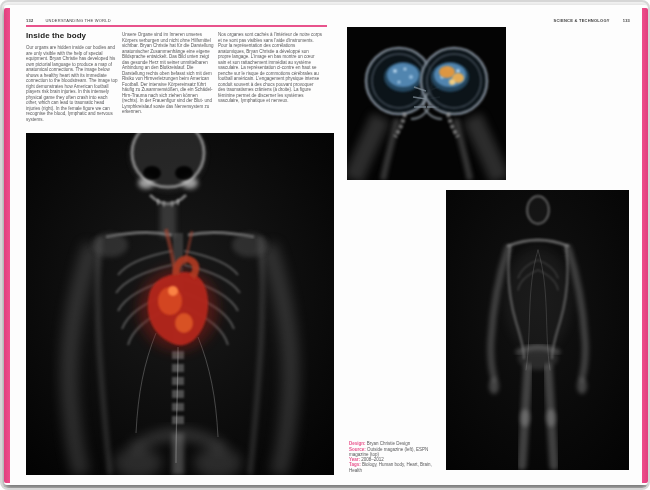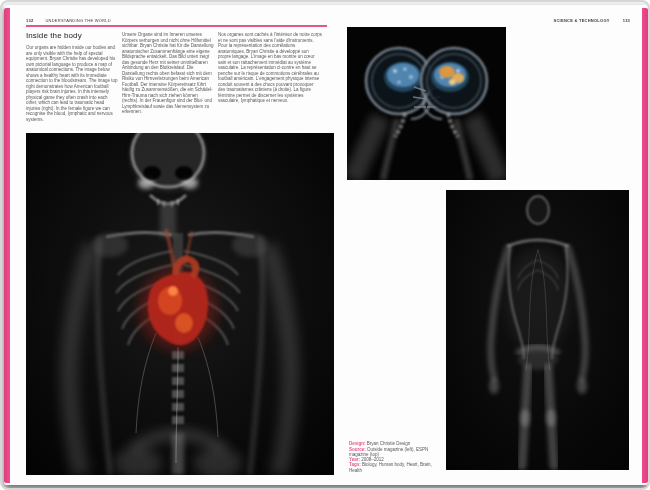--- a/index.html
+++ b/index.html
@@ -13,21 +13,21 @@
   .cover-right{right:0;border-radius:0 2px 2px 0;background:linear-gradient(90deg,var(--cover-pink,#f0619c),#e03f7e);}
   .hdr{position:absolute;top:6px;white-space:nowrap;color:var(--header-text,#3c3c3c);}
   .hdr .tinyh{font-size:8px;letter-spacing:.5px;font-weight:700;}
   .hdr-left{left:22px;}
   .hdr-left .tinyh{transform:scale(.5);transform-origin:0 0;display:inline-block;}
   .hdr-right{right:18px;text-align:right;}
   .hdr-right .tinyh{transform:scale(.5);transform-origin:100% 0;display:inline-block;}
   .gap-l{margin-left:24px;font-weight:400;}
   .gap-r{margin-left:26px;}
   .rule{position:absolute;left:22px;top:20px;width:301px;height:2px;background:var(--accent-pink,#e8538c);}
-  .title{position:absolute;left:22px;top:26px;margin:0;font-size:8px;font-weight:400;
+  .title{position:absolute;left:22px;top:26px;margin:0;font-size:8px;font-weight:700;
          color:var(--heading-text,#1d1d1b);letter-spacing:.1px;}
   .col{position:absolute;color:var(--body-text,#58585a);}
   .tiny{font-size:9px;line-height:11px;transform:scale(.5);transform-origin:0 0;width:200%;}
   .col-en{left:22px;top:40px;width:92px;}
   .col-de{left:118px;top:27px;width:93px;}
   .col-fr{left:214px;top:27px;width:104px;}
   figure{margin:0;padding:0;position:absolute;background:var(--image-background,#070707);}
   .img-torso{left:22px;top:128px;width:308px;height:342px;}
   .img-heads{left:343px;top:22px;width:159px;height:153px;}
   .img-body{left:442px;top:185px;width:183px;height:280px;}

